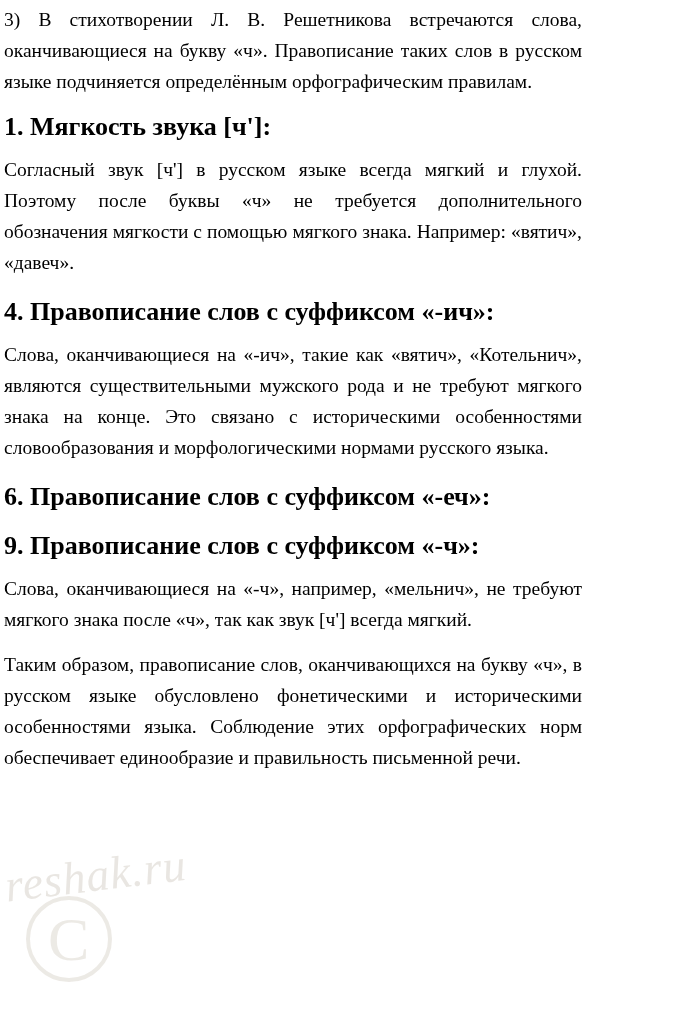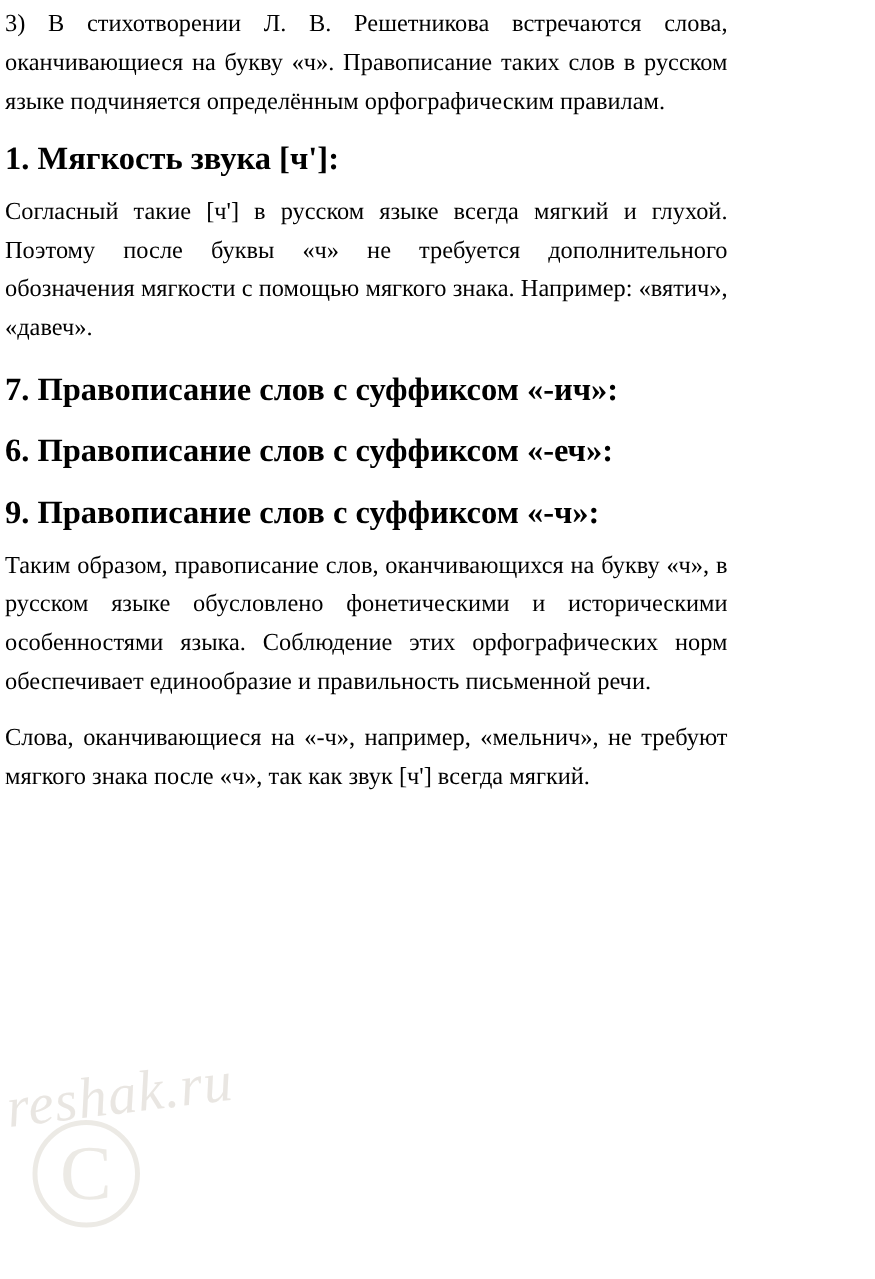--- a/index.html
+++ b/index.html
@@ -88,30 +88,31 @@
   }
 </style>
 </head>
 <body>
 
 <div id="page">
 
   <p class="para">3)  В  стихотворении  Л.  В.  Решетникова  встречаются  слова, оканчивающиеся на букву «ч». Правописание таких слов в русском языке подчиняется определённым орфографическим правилам.</p>
 
   <h3 class="heading">1. Мягкость звука [ч']:</h3>
-  <p class="para last-line-left">Согласный такие [ч'] в русском языке всегда мягкий и глухой. Поэтому после буквы «ч» не требуется дополнительного обозначения мягкости с помощью мягкого знака. Например: «вятич», «давеч».</p>
+  <p class="para last-line-left">Согласный звук [ч'] в русском языке всегда мягкий и глухой. Поэтому после буквы «ч» не требуется дополнительного обозначения мягкости с помощью мягкого знака. Например: «вятич», «давеч».</p>
 
-  <h3 class="heading spaced-top">7. Правописание слов с суффиксом «-ич»:</h3>
+  <h3 class="heading spaced-top">4. Правописание слов с суффиксом «-ич»:</h3>
+  <p class="para last-line-left">Слова, оканчивающиеся на «-ич», такие как «вятич», «Котельнич», являются существительными мужского рода и не требуют мягкого знака на конце. Это связано с историческими особенностями словообразования и морфологическими нормами русского языка.</p>
 
   <h3 class="heading spaced-top">6. Правописание слов с суффиксом «-еч»:</h3>
 
   <h3 class="heading spaced-top">9. Правописание слов с суффиксом «-ч»:</h3>
+  <p class="para last-line-left">Слова, оканчивающиеся на «-ч», например, «мельнич», не требуют мягкого знака после «ч», так как звук [ч'] всегда мягкий.</p>
+
   <p class="para last-line-left">Таким образом, правописание слов, оканчивающихся на букву «ч», в русском языке обусловлено фонетическими и историческими особенностями языка. Соблюдение этих орфографических норм обеспечивает единообразие и правильность письменной речи.</p>
-
-  <p class="para last-line-left">Слова, оканчивающиеся на «-ч», например, «мельнич», не требуют мягкого знака после «ч», так как звук [ч'] всегда мягкий.</p>
 
   <div id="watermark">
     <div class="wm-text">reshak.ru</div>
     <div class="wm-circle"></div>
     <div class="wm-c">C</div>
   </div>
 
 </div>
 
 </body></html>

